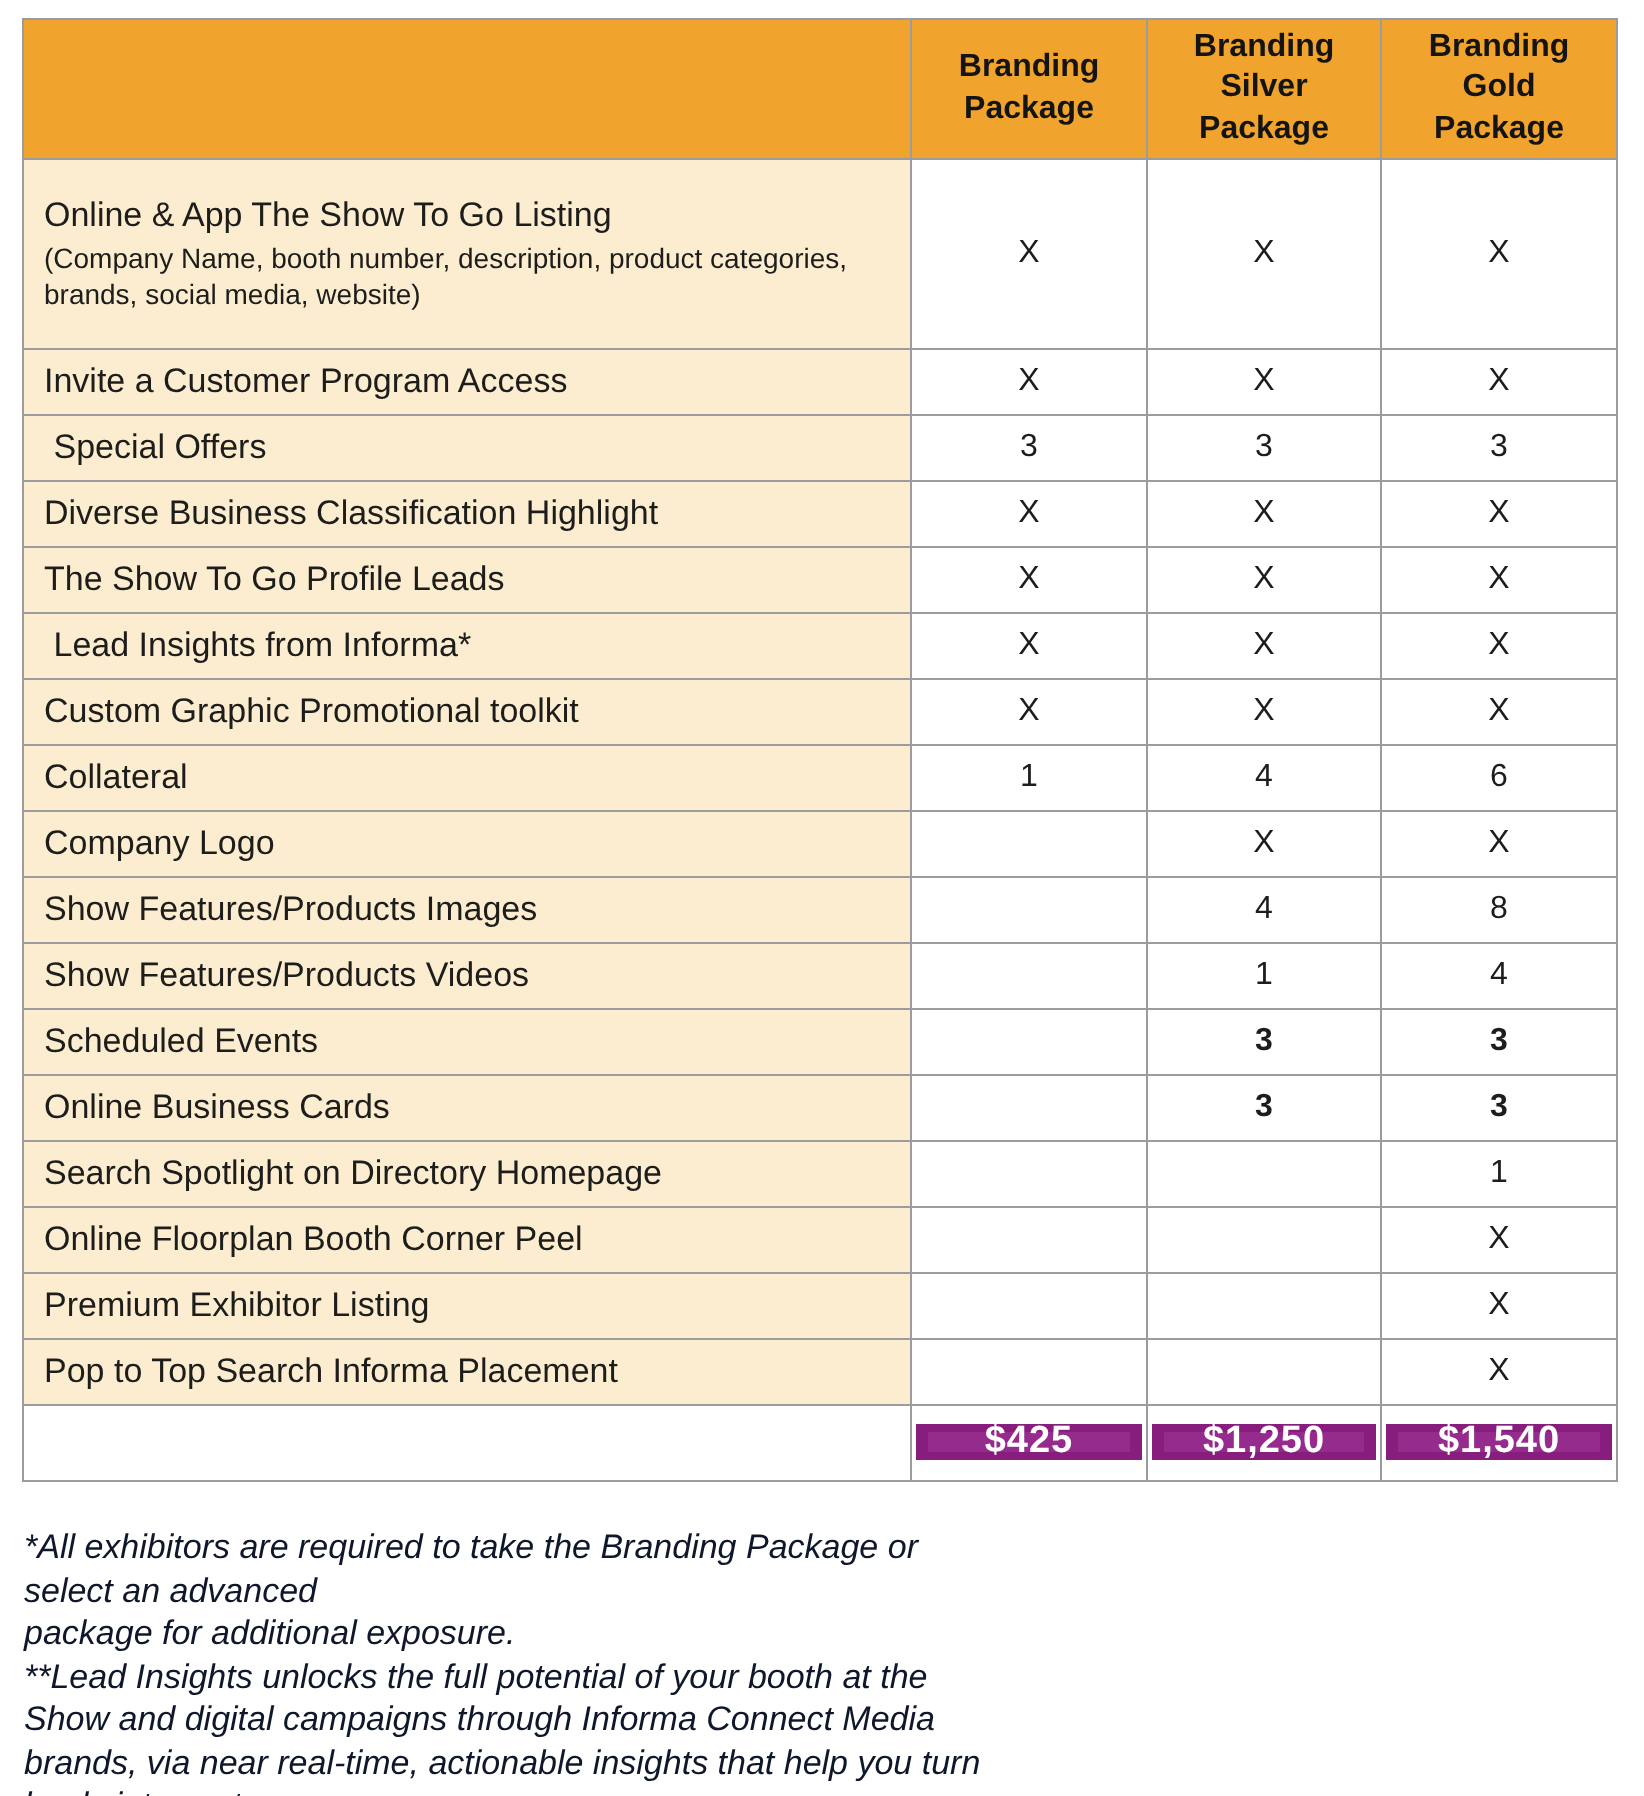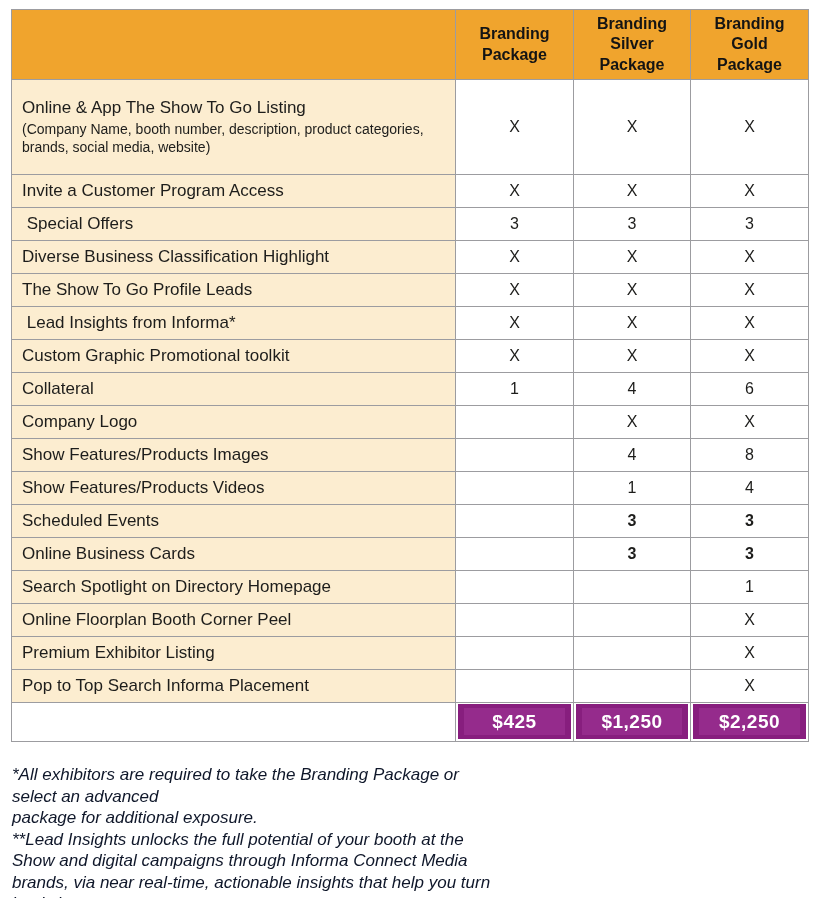--- a/index.html
+++ b/index.html
@@ -62,21 +62,21 @@
     padding: 2px;
   }
   td.value-cell.bold { font-weight: 700; }
 
   
   tr.price-row { height: 38px; }
   td.price-empty { background: #ffffff; }
   td.price-cell { padding: 1px 2px 2px 2px; background: #ffffff; vertical-align: middle; }
   .price-badge {
     background: #871e7e;
-    height: 35px;
+    height: 18px;
     padding: 4px 6px;
     display: flex;
   }
   .price-inner {
     background: #952b8c;
     flex: 1;
     display: flex;
     align-items: center;
     justify-content: center;
     color: #ffffff;
@@ -300,21 +300,21 @@
             <span class="price-inner">$425</span>
           </div>
         </td>
         <td class="price-cell">
           <div class="price-badge">
             <span class="price-inner">$1,250</span>
           </div>
         </td>
         <td class="price-cell">
           <div class="price-badge">
-            <span class="price-inner">$2,250</span>
+            <span class="price-inner">$1,540</span>
           </div>
         </td>
       </tr>
     </tfoot>
   </table>
 
   <div class="footnote">*All exhibitors are required to take the Branding Package or
 select an advanced
 package for additional exposure.
 **Lead Insights unlocks the full potential of your booth at the

